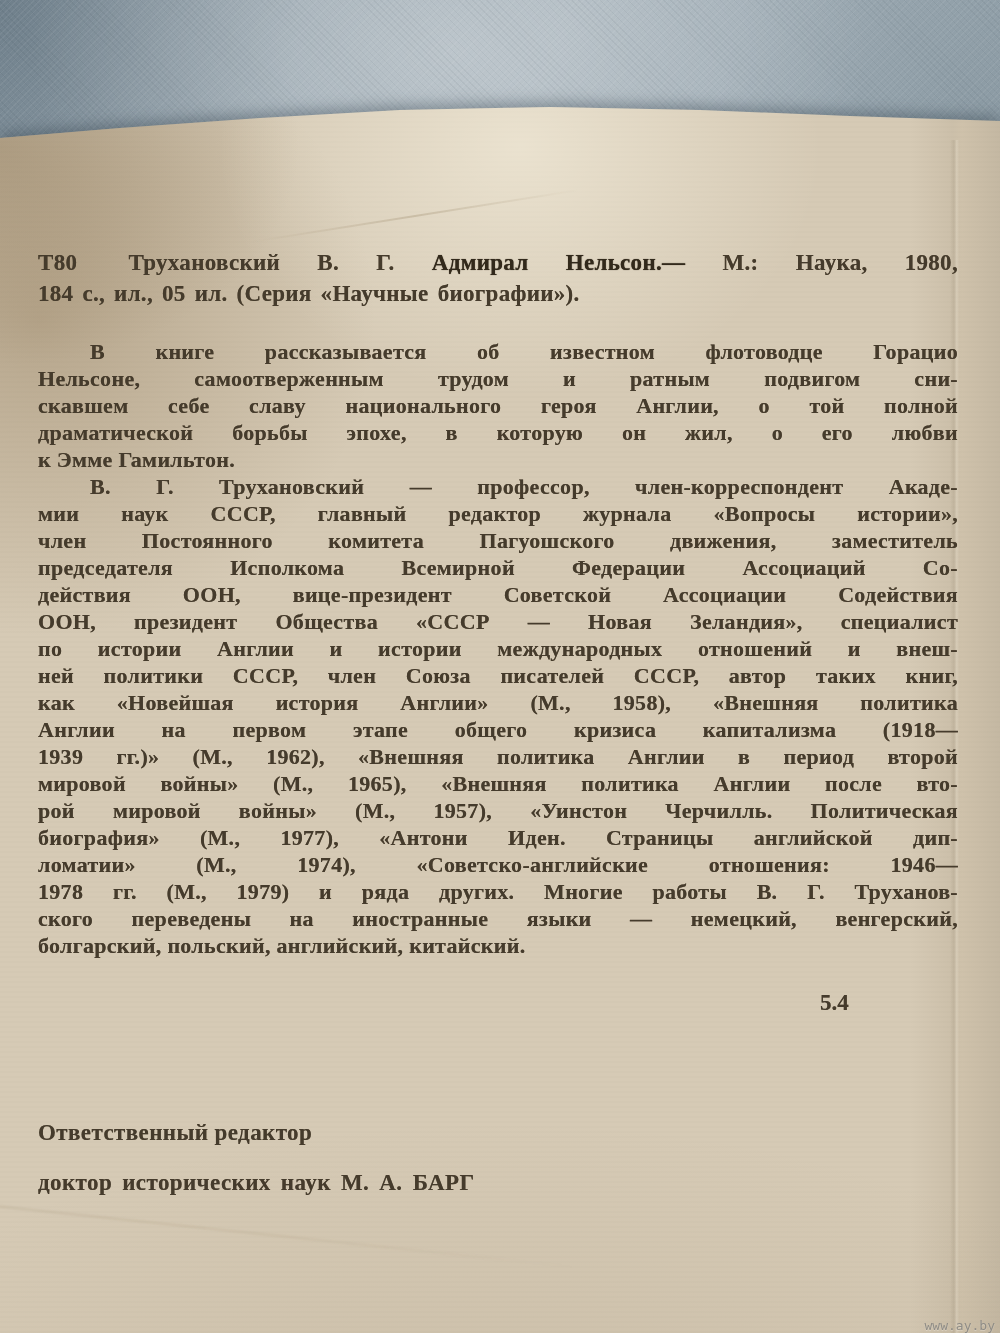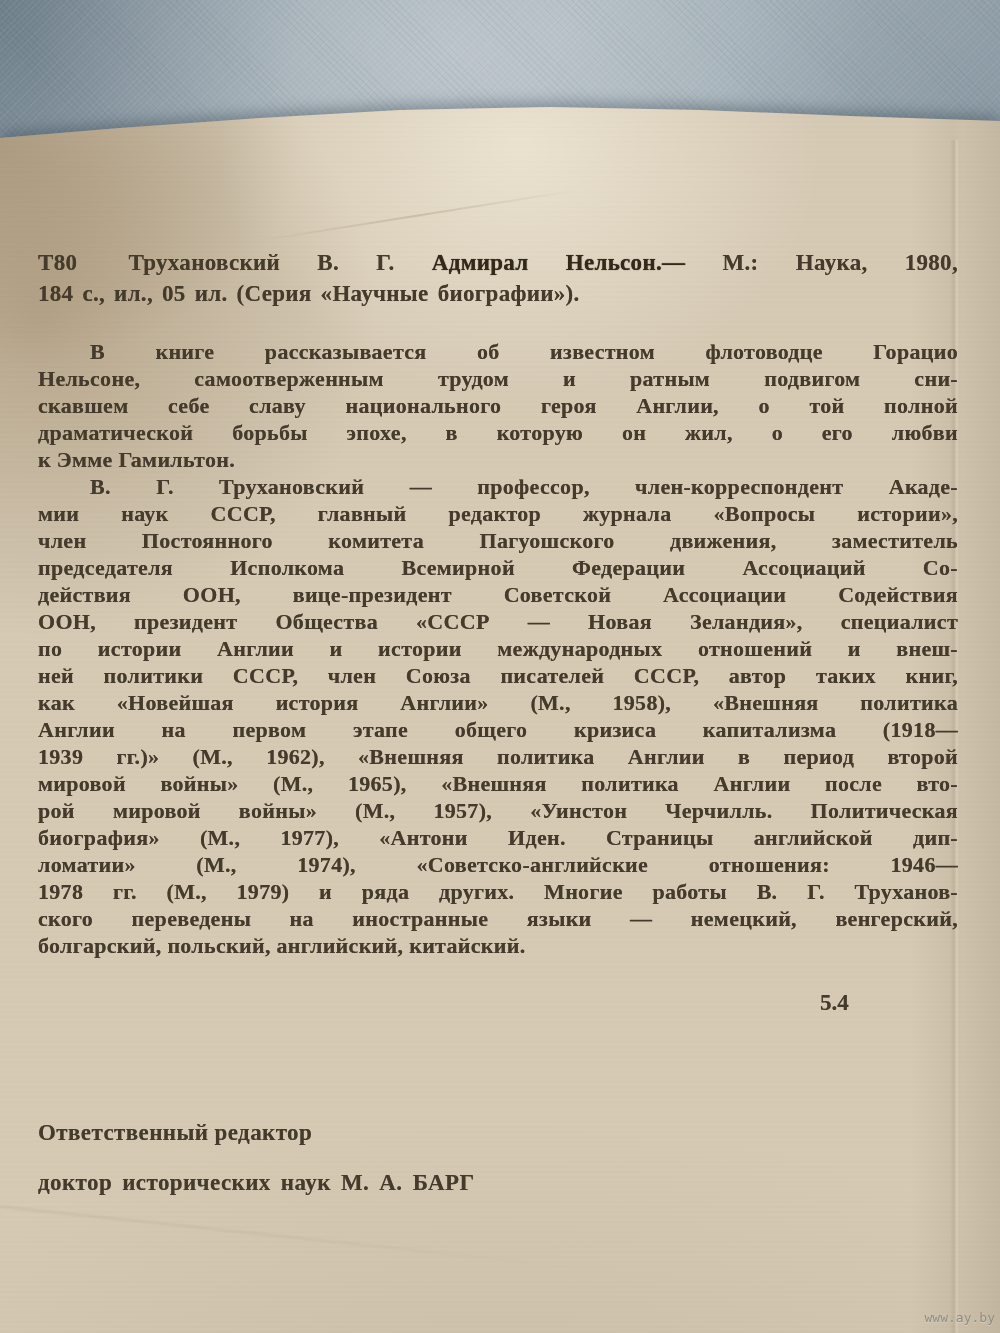--- a/index.html
+++ b/index.html
@@ -83,21 +83,21 @@
   .editor-role{position:absolute;left:38px;top:1120px;font-size:23px;font-weight:700;
     color:var(--ink);text-shadow:0 0 0.5px rgba(64,50,30,0.6);letter-spacing:0.4px;}
   .editor-name{position:absolute;left:38px;top:1170px;font-size:23px;font-weight:700;
     color:var(--ink);text-shadow:0 0 0.5px rgba(64,50,30,0.6);letter-spacing:0.4px;word-spacing:4px;}
   .vignette{
     position:absolute;inset:0;pointer-events:none;
     background:
       radial-gradient(130% 130% at 50% 45%, transparent 72%, rgba(60,50,35,0.12) 100%);
   }
   .watermark{
-    position:absolute;right:5px;bottom:8px;
+    position:absolute;right:5px;bottom:0;
     font-family:"DejaVu Sans Mono","Liberation Mono",monospace;
     font-size:13px;color:var(--watermark);
     text-shadow:0 1px 1px rgba(255,255,255,0.35);
     margin-left:8px;
   }
 </style>
 </head>
 <body>
 
 <div class="photo">

